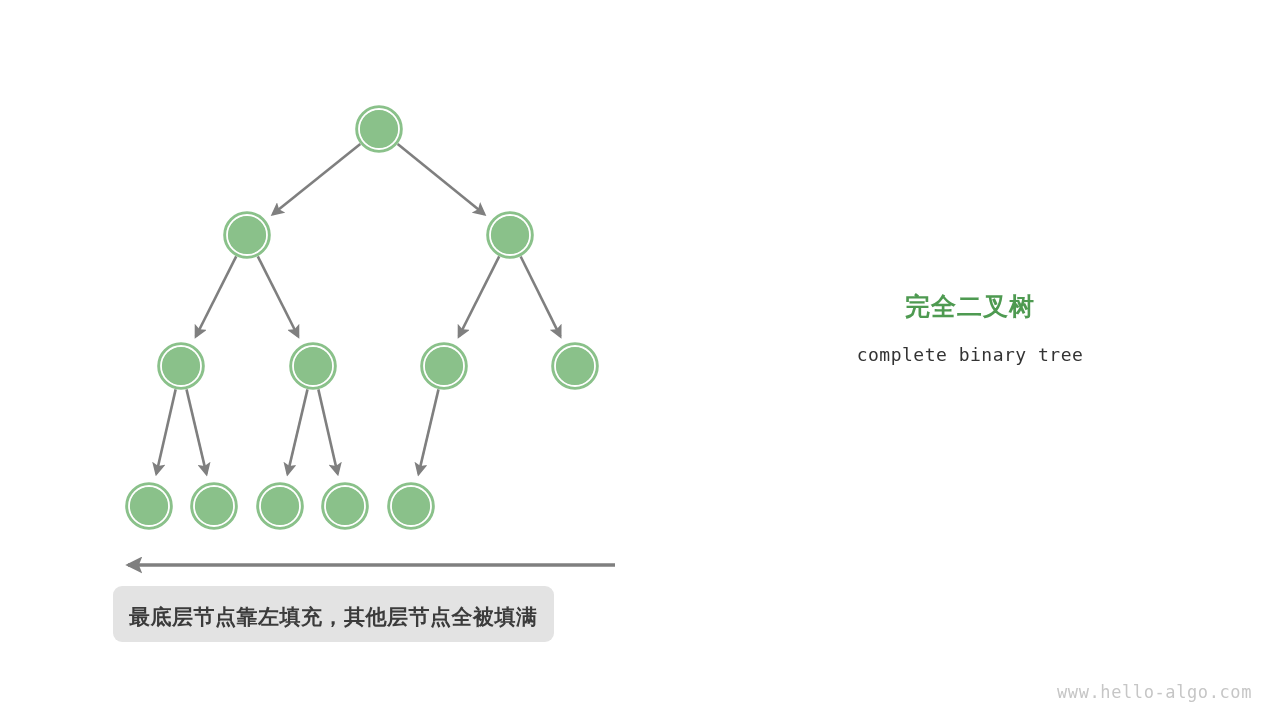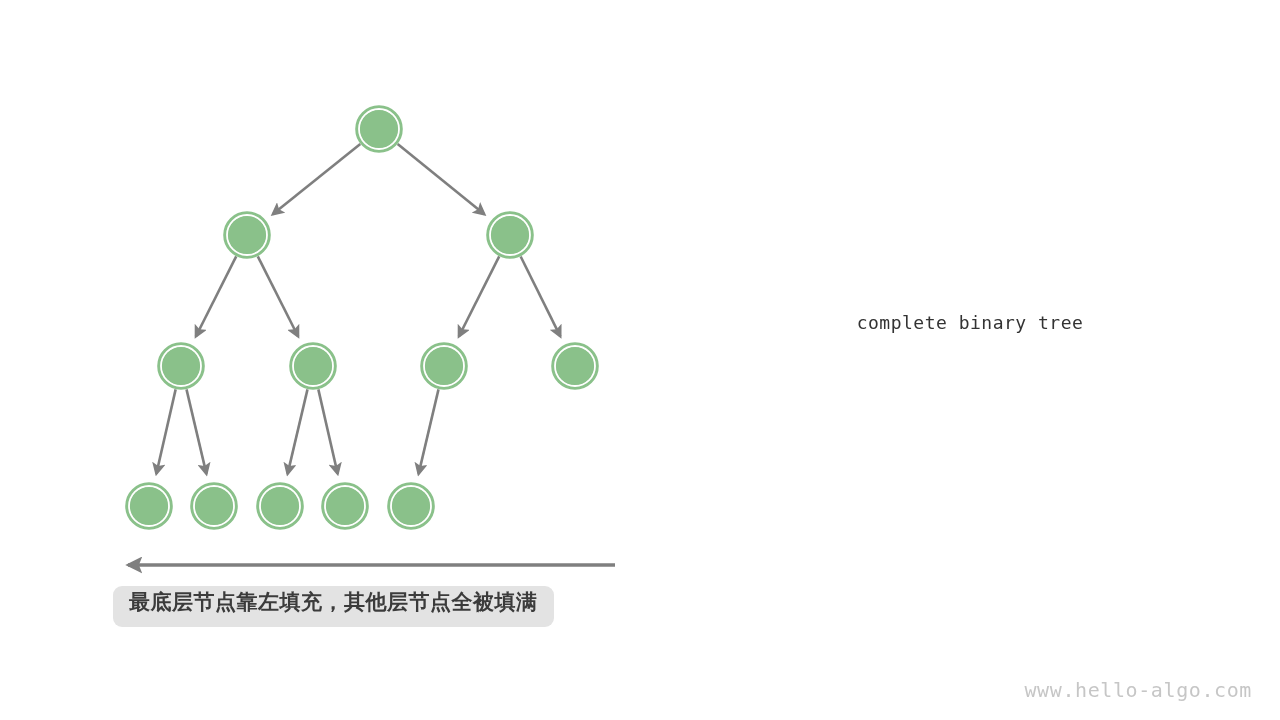--- a/index.html
+++ b/index.html
@@ -44,34 +44,34 @@
     margin-top: 20px;
     line-height: 26px;
     letter-spacing: 0.5px;
   }
   .caption-box {
     position: absolute;
     left: 113px;
     top: 586px;
     background: #e3e3e3;
     border-radius: 9px;
-    padding: 2px 16px 11px 16px;
+    padding: 17px 16px 11px 16px;
     font-family: "Liberation Sans", sans-serif;
     font-size: 21px;
     font-weight: bold;
     color: #3b3b3b;
     letter-spacing: 0.5px;
     white-space: nowrap;
   }
   .watermark {
     position: absolute;
     right: 28px;
     bottom: 18px;
     font-family: "DejaVu Sans Mono", "Liberation Mono", monospace;
-    font-size: 20px;
+    font-size: 17px;
     color: #c6c6c6;
     letter-spacing: 0.6px;
   }
 </style>
 </head>
 <body>
 
 <svg id="figure" viewBox="0 0 1280 720" xmlns="http://www.w3.org/2000/svg">
   <defs>
     <marker id="arrowhead" markerWidth="5.2" markerHeight="5.2" refX="4.2" refY="2.6" orient="auto" markerUnits="strokeWidth">
@@ -156,18 +156,19 @@
         <circle cx="411" cy="506" r="20" fill="none" stroke="#ffffff" stroke-width="1.8"></circle>
         <circle cx="411" cy="506" r="18.6" fill="#8ac18a"></circle>
       </g>
     </g>
   <g id="direction-arrow-group">
       <line x1="615" y1="565" x2="128" y2="565" stroke="#7f7f7f" stroke-width="3.4" marker-end="url(#arrowhead-flat)"></line>
     </g>
 </svg>
 
 <div class="legend">
+  <div class="legend-title">完全二叉树</div>
   <div class="legend-subtitle">complete binary tree</div>
 </div>
 
 <div class="caption-box">最底层节点靠左填充，其他层节点全被填满</div>
 
 <div class="watermark">www.hello-algo.com</div>
 
 </body></html>

